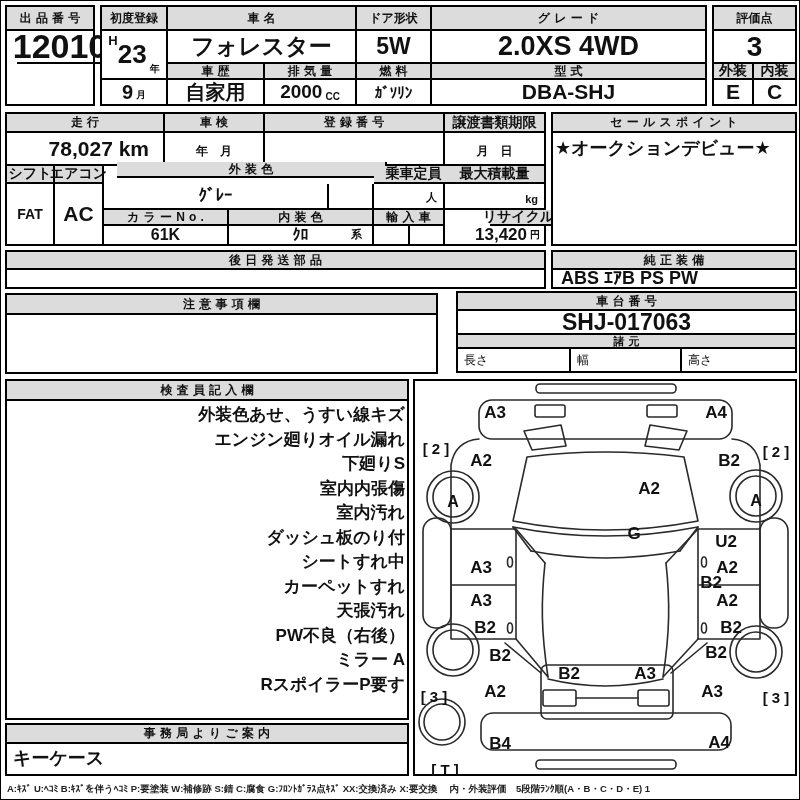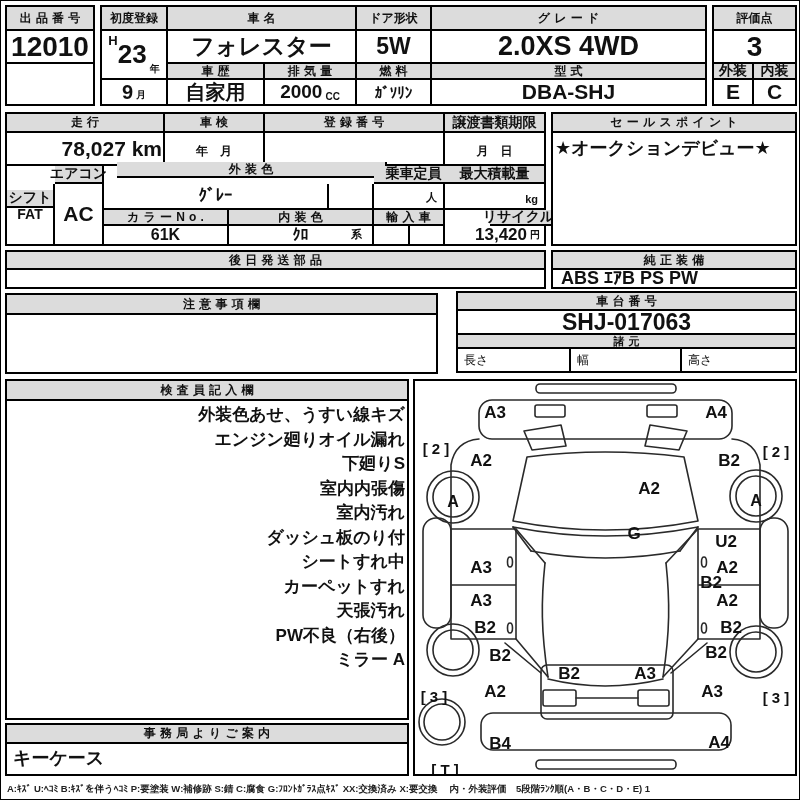--- a/index.html
+++ b/index.html
@@ -25,21 +25,21 @@
   svg .bracket{font-size:15px;font-weight:bold;text-anchor:middle;fill:#111;}
   svg .wheel{font-size:16px;font-weight:bold;text-anchor:middle;fill:#111;}
 </style>
 </head>
 <body>
 
 <div class="sheet">
 
   <div class="box" style="left:4px;top:4px;width:90px;height:101px;">
     <div class="cell hd bb" style="left:0;top:0;width:86px;height:24px;">出品番号</div>
-    <div class="cell v bb" style="left:0;top:24px;width:86px;height:33px;font-size:28px;">12010</div>
+    <div class="cell v bb" style="left:10px;top:24px;width:86px;height:33px;font-size:34px;">12010</div>
     <div class="cell" style="left:0;top:57px;width:86px;height:40px;"></div>
   </div>
 
   <div class="box" style="left:99px;top:4px;width:607px;height:101px;">
     <div class="cell hd t br bb" style="left:0;top:0;width:66px;height:24px;">初度登録</div>
     <div class="cell br bb" style="left:0;top:24px;width:66px;height:49px;">
       <span class="v" style="font-size:13px;align-self:flex-start;padding-top:2px;">H</span>
       <span class="v" style="font-size:26px;">23</span>
       <span class="unit">年</span>
     </div>
@@ -70,28 +70,28 @@
     <div class="cell hd t bb" style="left:0;top:0;width:81px;height:24px;">評価点</div>
     <div class="cell v bb" style="left:0;top:24px;width:81px;height:33px;font-size:28px;">3</div>
     <div class="cell hd t sm br bb" style="left:0;top:57px;width:40px;height:16px;">外装</div>
     <div class="cell hd t sm bb" style="left:40px;top:57px;width:41px;height:16px;">内装</div>
     <div class="cell v br" style="left:0;top:73px;width:40px;height:24px;font-size:21px;">E</div>
     <div class="cell v" style="left:40px;top:73px;width:41px;height:24px;font-size:21px;">C</div>
   </div>
 
   <div class="box" style="left:4px;top:111px;width:541px;height:134px;">
     <div class="cell hd br bb" style="left:0;top:0;width:158px;height:19px;">走行</div>
-    <div class="cell v right br bb" style="left:0;top:19px;width:158px;height:33px;font-size:21px;padding-right:1px;">78,027 km</div>
+    <div class="cell v right br bb" style="left:0;top:19px;width:158px;height:33px;font-size:21px;padding-right:14px;">78,027 km</div>
     <div class="cell hd br bb" style="left:158px;top:0;width:100px;height:19px;">車検</div>
     <div class="cell v br bb" style="left:158px;top:19px;width:100px;height:33px;font-size:12px;align-items:flex-end;padding-bottom:4px;">年　月</div>
     <div class="cell hd br bb" style="left:258px;top:0;width:180px;height:19px;">登録番号</div>
     <div class="cell br bb" style="left:258px;top:19px;width:180px;height:33px;"></div>
     <div class="cell hd t sm bb" style="left:438px;top:0;width:99px;height:19px;">譲渡書類期限</div>
     <div class="cell v bb" style="left:438px;top:19px;width:99px;height:33px;font-size:12px;align-items:flex-end;padding-bottom:4px;">月　日</div>
-    <div class="cell hd t sm br bb" style="left:0;top:52px;width:48px;height:18px;margin-top:24px;">シフト</div>
+    <div class="cell hd t sm br bb" style="left:0;top:52px;width:48px;height:18px;">シフト</div>
     <div class="cell hd t sm br bb" style="left:48px;top:52px;width:49px;height:18px;">エアコン</div>
     <div class="cell v br" style="left:0;top:70px;width:48px;height:60px;font-size:14px;">FAT</div>
     <div class="cell v br" style="left:48px;top:70px;width:49px;height:60px;font-size:21px;">AC</div>
     <div class="cell hd br bb" style="left:97px;top:48px;width:270px;height:16px;margin-left:13px;">外装色</div>
     <div class="cell hd t sm br bb" style="left:367px;top:52px;width:81px;height:18px;">乗車定員</div>
     <div class="cell hd t sm bb" style="left:438px;top:52px;width:99px;height:18px;">最大積載量</div>
     <div class="cell v br bb" style="left:97px;top:70px;width:225px;height:26px;font-size:17px;">ｸﾞﾚｰ</div>
     <div class="cell br bb" style="left:322px;top:70px;width:45px;height:26px;"></div>
     <div class="cell v right br bb" style="left:367px;top:70px;width:71px;height:26px;font-size:11px;align-items:flex-end;padding:0 6px 3px 0;">人</div>
     <div class="cell v right bb" style="left:438px;top:70px;width:99px;height:26px;font-size:11px;align-items:flex-end;padding:0 6px 3px 0;">kg</div>
@@ -148,20 +148,21 @@
         <div class="note-item">エンジン廻りオイル漏れ</div>
         <div class="note-item">下廻りS</div>
         <div class="note-item">室内内張傷</div>
         <div class="note-item">室内汚れ</div>
         <div class="note-item">ダッシュ板のり付</div>
         <div class="note-item">シートすれ中</div>
         <div class="note-item">カーペットすれ</div>
         <div class="note-item">天張汚れ</div>
         <div class="note-item">PW不良（右後）</div>
         <div class="note-item">ミラー A</div>
+        <div class="note-item">RスポイラーP要す</div>
       </div>
   </div>
 
   <div class="box" style="left:4px;top:722px;width:404px;height:53px;">
     <div class="cell hd bb" style="left:0;top:0;width:400px;height:19px;">事務局よりご案内</div>
     <div class="cell v left topal" style="left:0;top:19px;width:400px;height:30px;font-size:18px;padding:2px 0 0 6px;">キーケース</div>
   </div>
 
   <div class="box" style="left:412px;top:378px;width:384px;height:397px;">
     <svg viewBox="0 0 380 393" style="position:absolute;left:0;top:0;width:380px;height:393px;">

